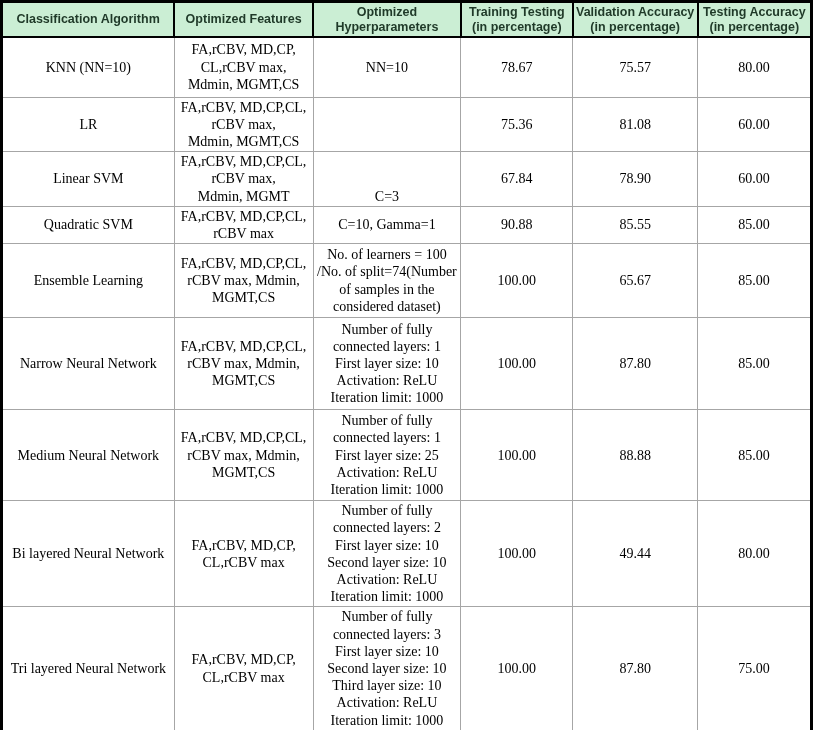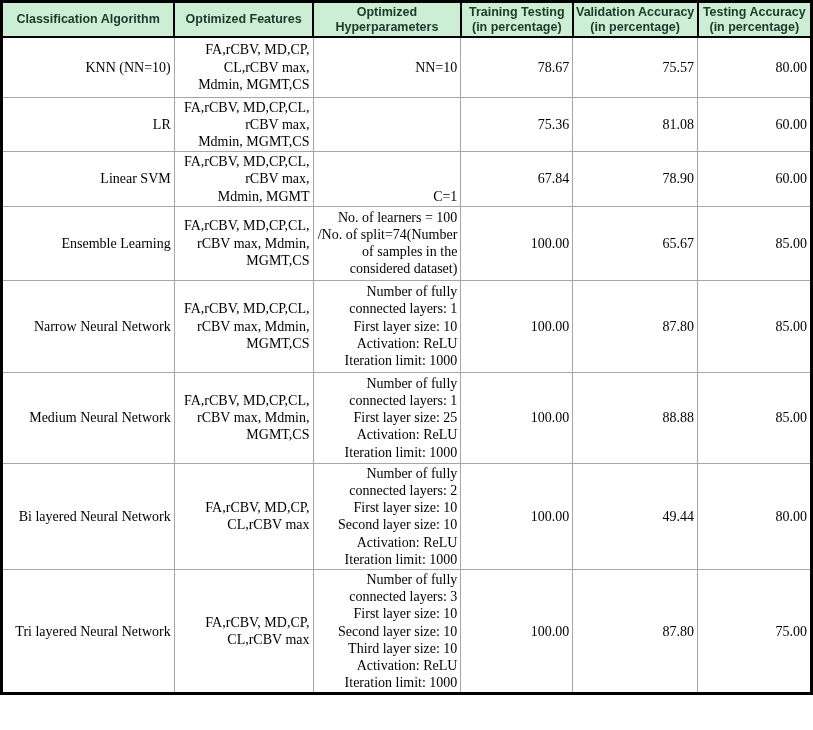--- a/index.html
+++ b/index.html
@@ -34,21 +34,21 @@
     vertical-align:middle;
     white-space:pre-line;
     padding:1px 2px;
     height:31px;
   }
   
   table.results td{
     border:1px solid var(--body-border);
     font-size:14px;
     line-height:17.2px;
-    text-align:right;
+    text-align:center;
     vertical-align:middle;
     white-space:pre-line;
     padding:1px 3px;
     overflow:hidden;
   }
   td.hyper{
     text-align:left;
     padding-left:4px;
   }
   td.hyper.valign-bottom{
@@ -110,24 +110,33 @@
       <td class="hyper"></td>
       <td>75.36</td>
       <td>81.08</td>
       <td>60.00</td>
     </tr>
     <tr class="r-lsvm">
       <td>Linear SVM</td>
       <td>FA,rCBV, MD,CP,CL,
 rCBV max,
 Mdmin, MGMT</td>
-      <td class="hyper valign-bottom">C=1</td>
+      <td class="hyper valign-bottom">C=3</td>
       <td>67.84</td>
       <td>78.90</td>
       <td>60.00</td>
+    </tr>
+    <tr class="r-qsvm">
+      <td>Quadratic SVM</td>
+      <td>FA,rCBV, MD,CP,CL,
+rCBV max</td>
+      <td class="hyper">C=10, Gamma=1</td>
+      <td>90.88</td>
+      <td>85.55</td>
+      <td>85.00</td>
     </tr>
     <tr class="r-ens">
       <td>Ensemble Learning</td>
       <td>FA,rCBV, MD,CP,CL,
 rCBV max, Mdmin,
 MGMT,CS</td>
       <td class="hyper">No. of learners = 100
 /No. of split=74(Number
 of samples in the
 considered dataset)</td>

